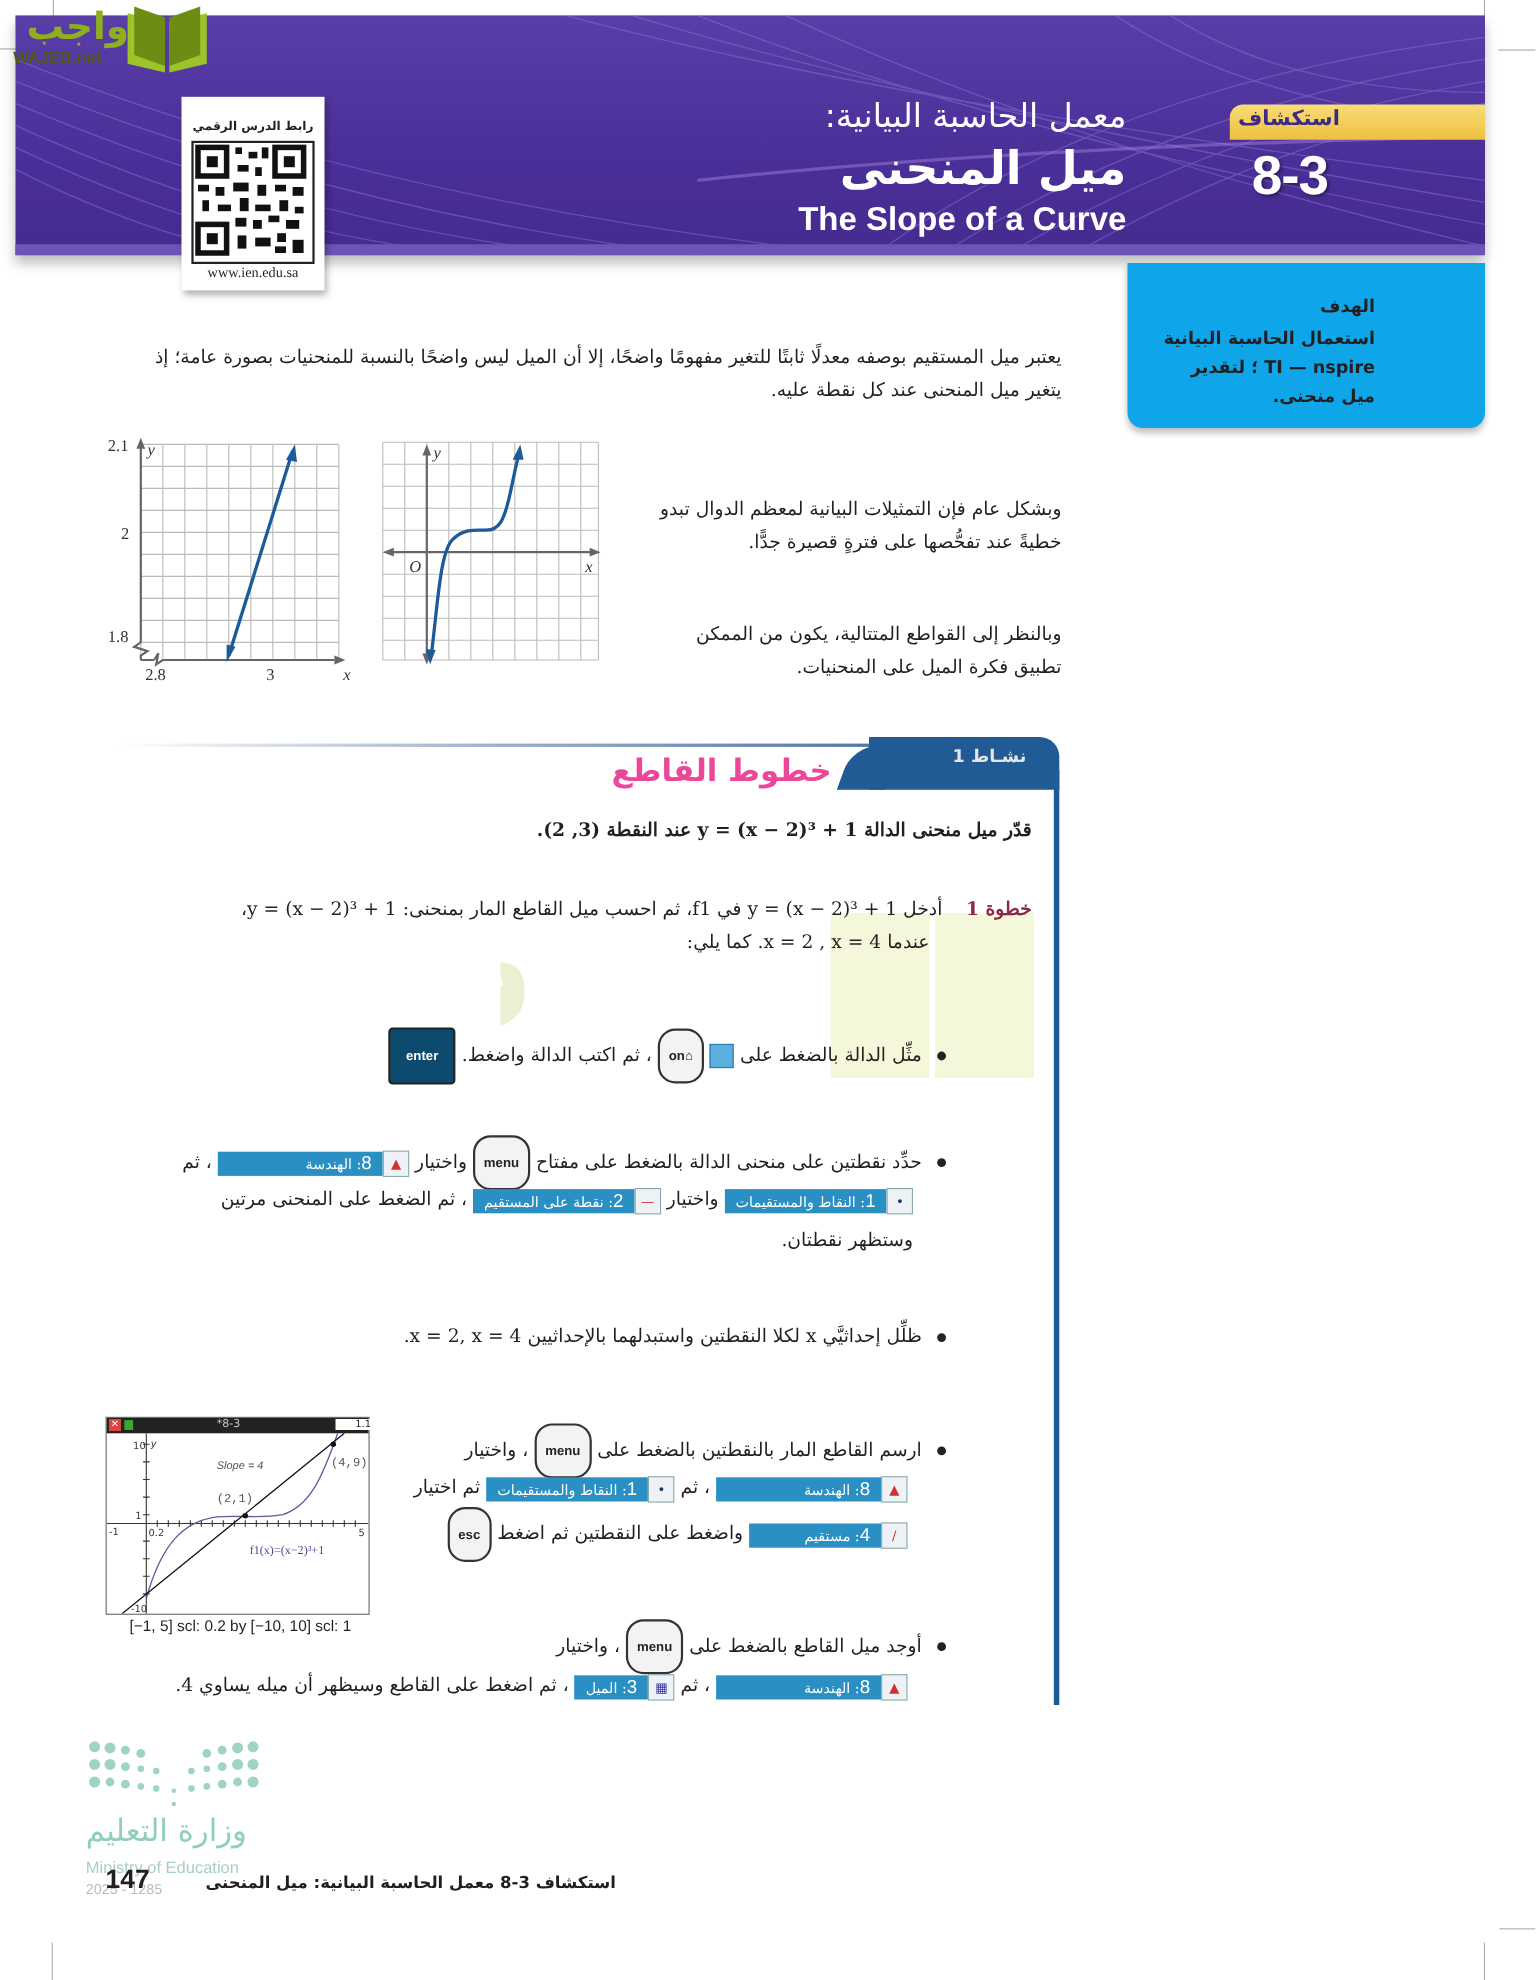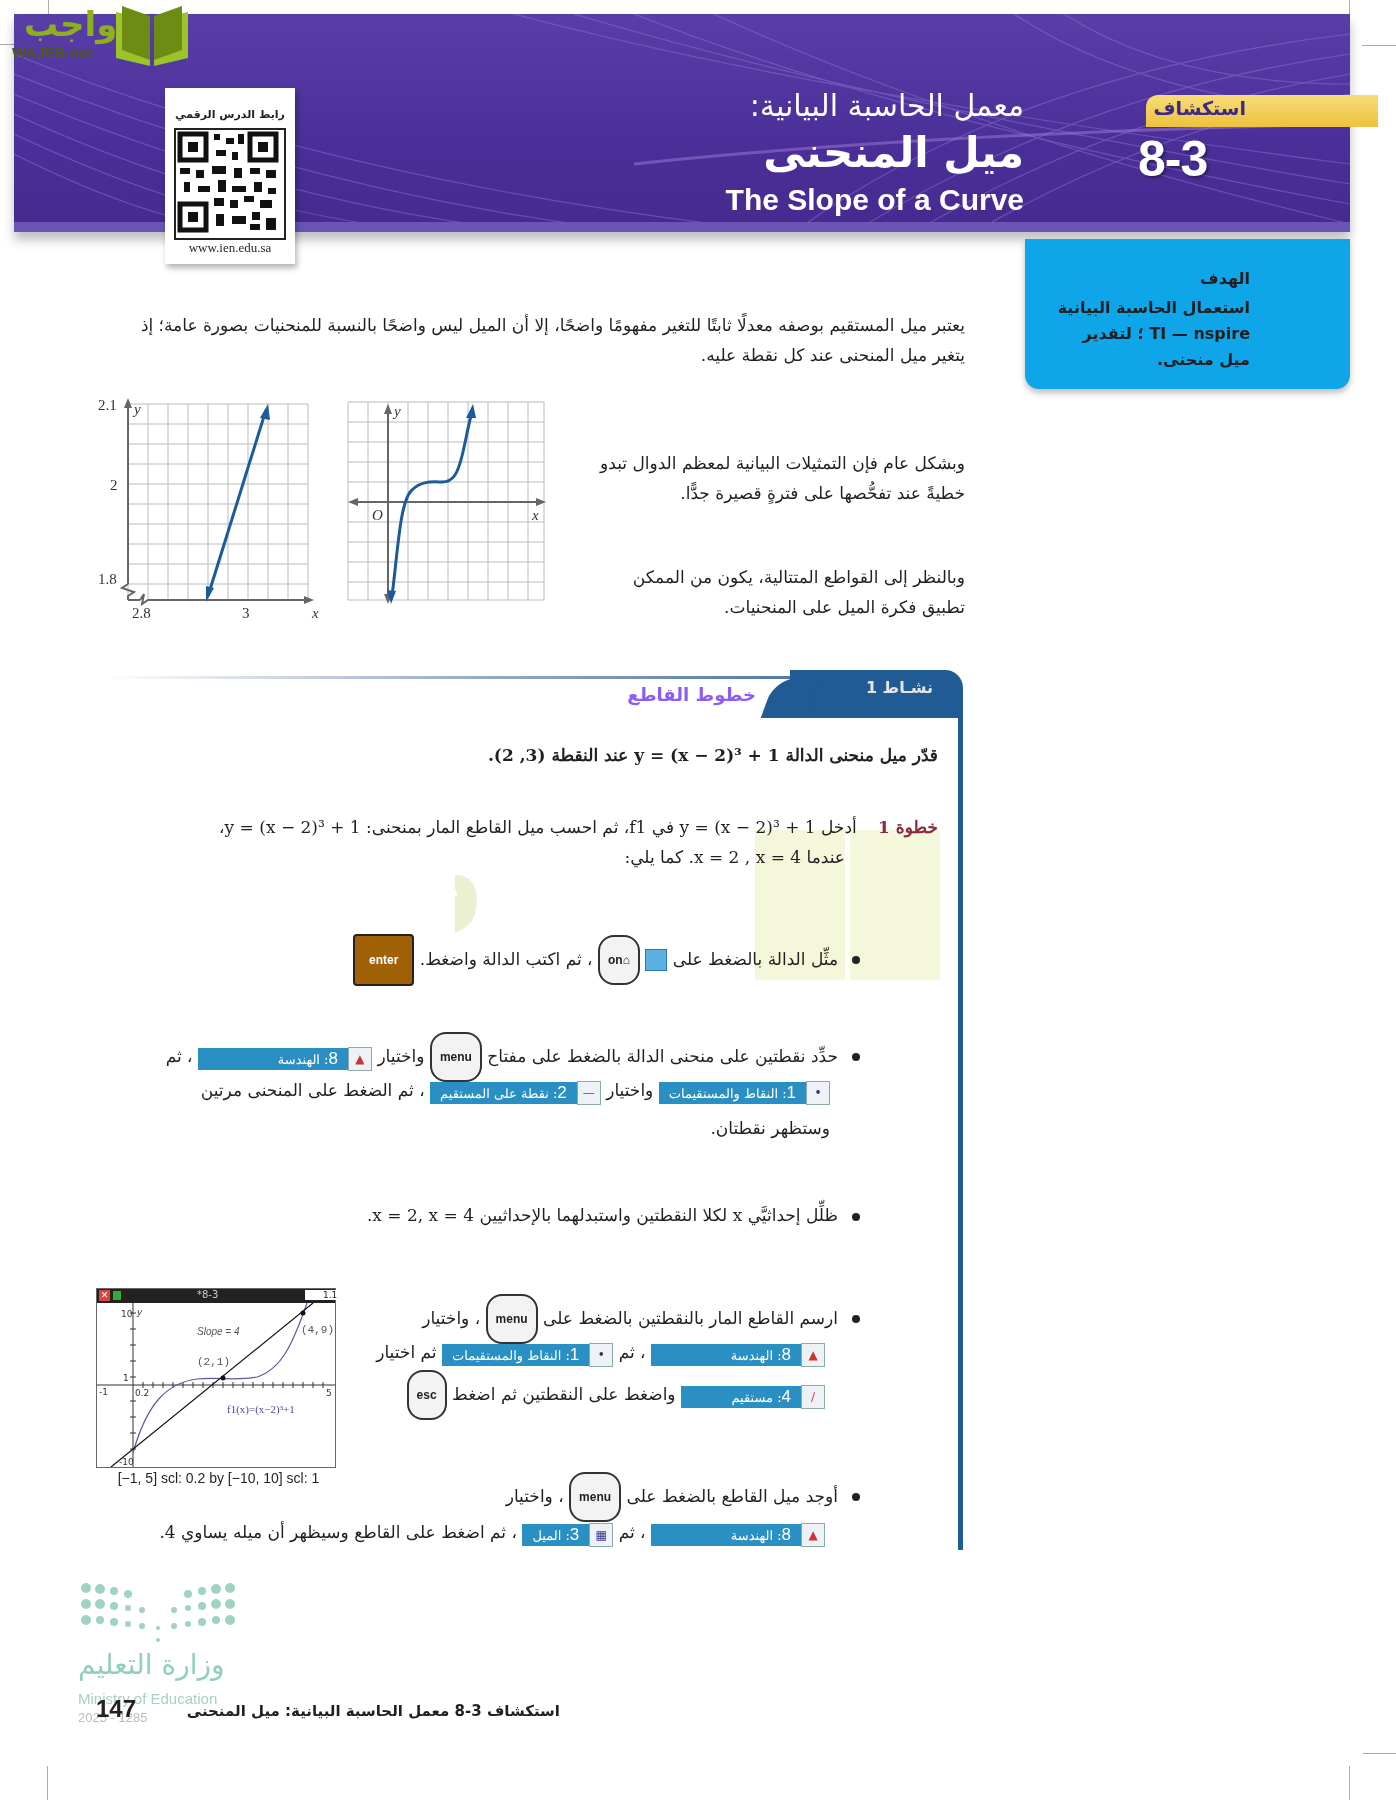--- a/index.html
+++ b/index.html
@@ -8,21 +8,21 @@
   .rtl{direction:rtl;text-align:right;}
   
   .crop{position:absolute;background:#aaa;}
   
   .banner{position:absolute;left:14px;top:14px;width:1336px;height:218px;
     background:linear-gradient(180deg,#5a3ea8 0%,#4b2f99 60%,#452a8e 100%);overflow:hidden;
     box-shadow:0 8px 10px rgba(0,0,0,0.25);}
   .banner svg{position:absolute;left:0;top:0;}
   .banner-bottom{position:absolute;left:0;bottom:0;width:100%;height:10px;background:#6b54b6;}
   .explore-tab{position:absolute;left:1118px;top:95px;width:232px;height:32px;
-    background:linear-gradient(180deg,#f8dc7a,#eec13e);border-radius:12px 0 0 0;margin-left:28px;}
+    background:linear-gradient(180deg,#f8dc7a,#eec13e);border-radius:12px 0 0 0;}
   .explore-tab span{position:absolute;right:132px;top:2px;font-size:19px;font-weight:bold;color:#3c2a86;white-space:nowrap;}
   .lesson-num{position:absolute;left:1138px;top:130px;font-size:50px;font-weight:bold;color:#fff;
     font-family:"Liberation Sans",sans-serif;text-shadow:2px 2px 3px rgba(0,0,0,0.4);letter-spacing:-1px;}
   .title-ar1{position:absolute;right:372px;top:88px;font-size:30px;color:#fff;white-space:nowrap;}
   .title-ar2{position:absolute;right:372px;top:128px;font-size:42px;font-weight:bold;color:#fff;white-space:nowrap;}
   .title-en{position:absolute;right:372px;top:183px;font-size:30px;font-weight:bold;color:#fff;white-space:nowrap;
     font-family:"Liberation Sans",sans-serif;}
   
   .qr-card{position:absolute;left:165px;top:88px;width:130px;height:176px;background:#fff;
     box-shadow:2px 4px 6px rgba(0,0,0,0.3);}
@@ -41,26 +41,26 @@
   
   .graph{position:absolute;}
   
   .activity-rule{position:absolute;left:105px;top:676px;width:850px;height:3px;
     background:linear-gradient(90deg,#fff,#9fb0c8 40%,#2f5e98);}
   .activity-tab{position:absolute;left:790px;top:670px;width:173px;height:48px;background:#205b95;
     border-radius:0 18px 0 0;}
   .activity-tab:before{content:"";position:absolute;left:-22px;top:8px;width:44px;height:40px;background:#205b95;
     border-radius:22px 0 0 0;transform:skewX(-20deg);}
   .activity-tab span{position:absolute;right:30px;top:8px;font-size:16px;font-weight:bold;color:#e5e5e5;white-space:nowrap;}
-  .activity-title{position:absolute;right:640px;top:684px;font-size:18px;font-weight:bold;color:#8b5cf6;white-space:nowrap;}
+  .activity-title{position:absolute;right:640px;top:684px;font-size:28px;font-weight:bold;color:#ec4899;white-space:nowrap;}
   .activity-side{position:absolute;left:958px;top:700px;width:5px;height:850px;background:#205b95;}
   .step-label{color:#8a2846;font-weight:bold;text-align:right;}
   .key{display:inline-block;vertical-align:middle;border-radius:14px;font-family:"Liberation Sans",sans-serif;
     font-size:12px;font-weight:bold;padding:3px 8px;}
-  .key-dark{background:#a16207;color:#fff;border:2px solid #222;border-radius:4px;padding:4px 14px;}
+  .key-dark{background:#0c4a6e;color:#fff;border:2px solid #222;border-radius:4px;padding:4px 14px;}
   .key-light{background:#f3f3f3;color:#222;border:2px solid #333;border-radius:16px;}
   .menu-item{display:inline-block;vertical-align:middle;height:22px;line-height:22px;}
   .mi-icon{display:inline-block;width:22px;height:22px;border:1px solid #8aa;background:#eef2f6;vertical-align:middle;
     text-align:center;font-size:12px;line-height:22px;color:#c33;}
   .mi-bar{display:inline-block;background:#2a8fc3;color:#fff;font-size:13px;padding:0 10px;height:22px;vertical-align:middle;
     direction:rtl;}
   .mi-bar .n{font-size:17px;font-family:"Liberation Sans",sans-serif;}
   .bullet{position:absolute;font-family:"DejaVu Serif",serif;font-size:17px;line-height:40px;direction:rtl;text-align:right;}
   .bullet .dot{display:inline-block;width:8px;height:8px;border-radius:50%;background:#222;margin-left:14px;vertical-align:middle;}
   

